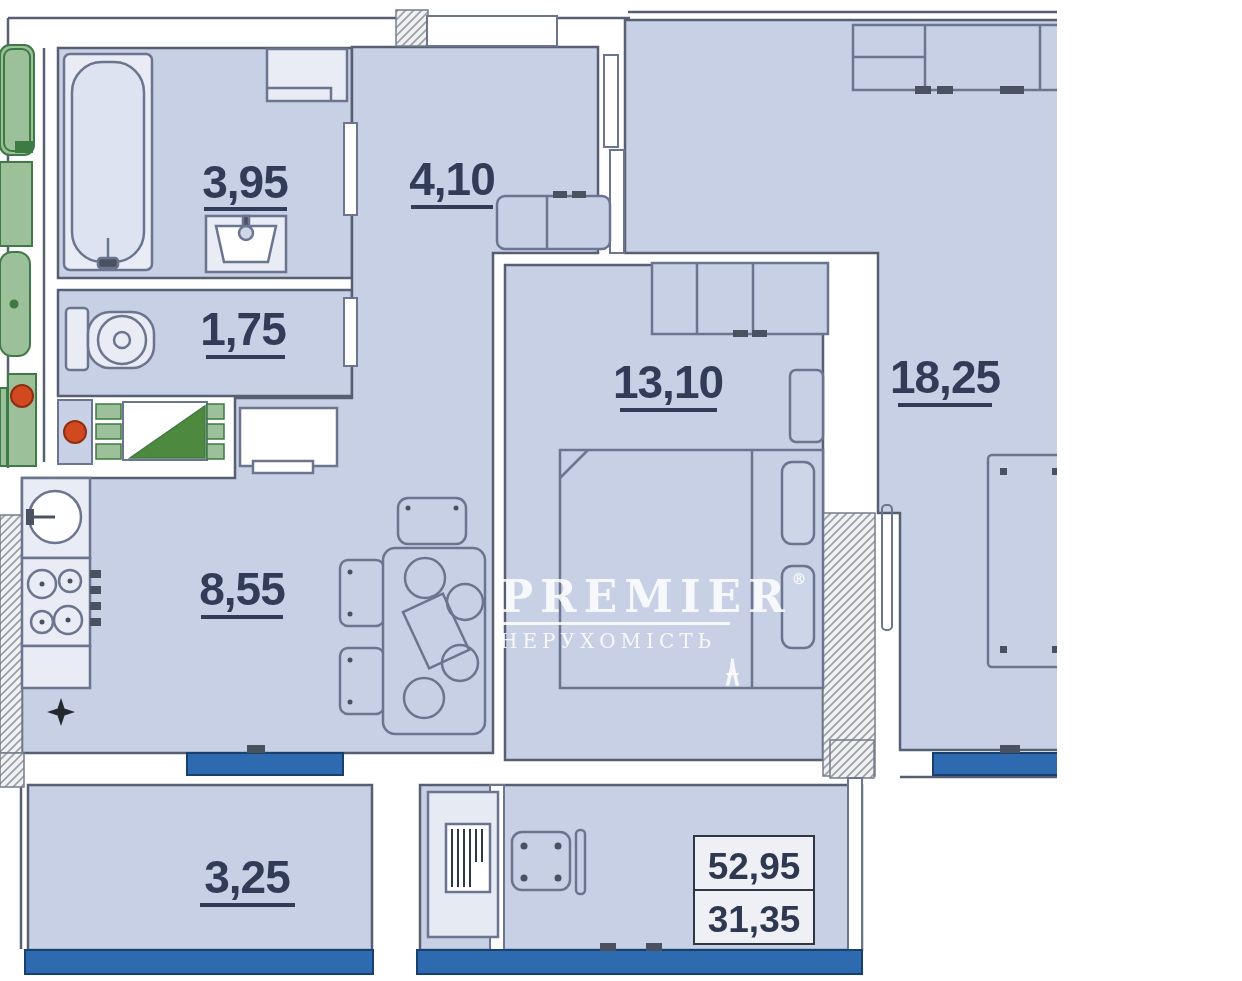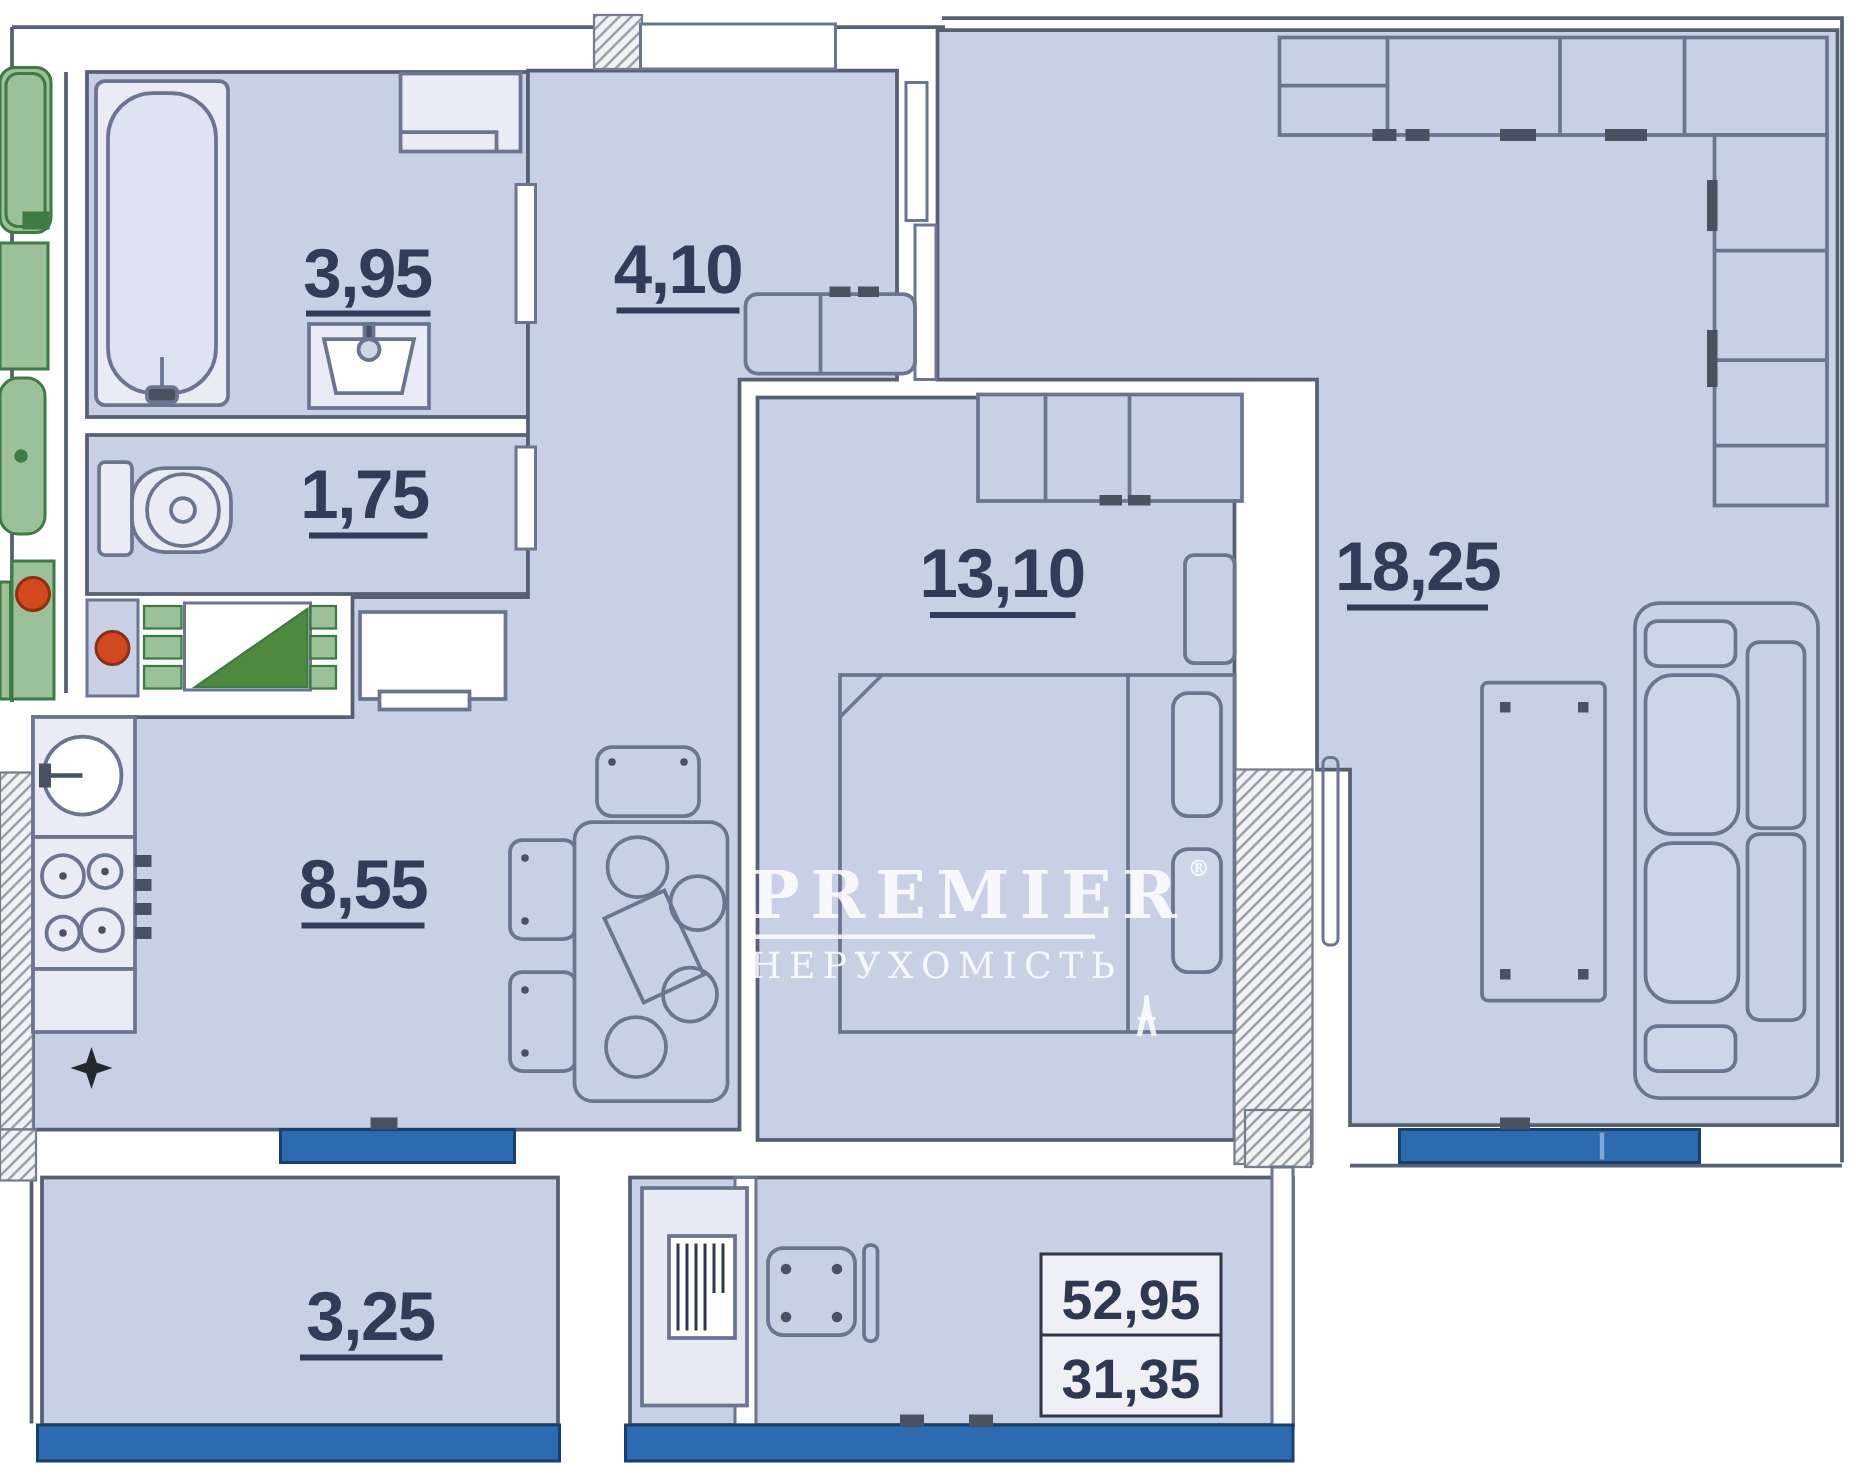--- a/index.html
+++ b/index.html
@@ -1,29 +1,29 @@
 <!DOCTYPE html>
 <html><head>
 <meta charset="utf-8">
 <style>
   html,body{margin:0;padding:0;background:#ffffff;}
-  #stage{position:relative;width:1242px;height:981px;background:#ffffff;overflow:hidden;
+  #stage{position:relative;width:1057px;height:981px;background:#ffffff;overflow:hidden;
          font-family:"Liberation Sans",sans-serif;}
   svg{position:absolute;left:0;top:0;}
   .room-label{font-family:"Liberation Sans",sans-serif;font-weight:700;font-size:46px;
               fill:#323c58;letter-spacing:-1px;}
   .box-label{font-family:"Liberation Sans",sans-serif;font-weight:700;font-size:37px;fill:#2e3850;}
   .underline{stroke:#323c58;stroke-width:4;}
   
   .wm{position:absolute;left:500px;top:572px;color:rgba(255,255,255,0.85);z-index:5;}
   .wm-brand{font-family:"DejaVu Serif","Liberation Serif",serif;font-weight:700;font-size:44px;
             letter-spacing:7px;line-height:1;}
   .wm-brand sup{font-size:15px;letter-spacing:0;vertical-align:28px;}
   .wm-line{width:230px;border-top:3px solid rgba(255,255,255,0.85);margin:3px 0 4px;position:relative;}
-  .wm-sub{font-family:"DejaVu Serif","Liberation Serif",serif;font-size:24px;letter-spacing:5px;
+  .wm-sub{font-family:"DejaVu Serif","Liberation Serif",serif;font-size:20px;letter-spacing:5px;
           display:flex;align-items:flex-end;gap:6px;}
   .wm-tower{display:inline-block;transform:translateY(4px);}
 </style>
 </head>
 <body>
 
 <div id="stage">
 <svg width="1242" height="981" viewBox="0 0 1242 981">
   <defs>
     <pattern id="hatch" patternUnits="userSpaceOnUse" width="8" height="8">

